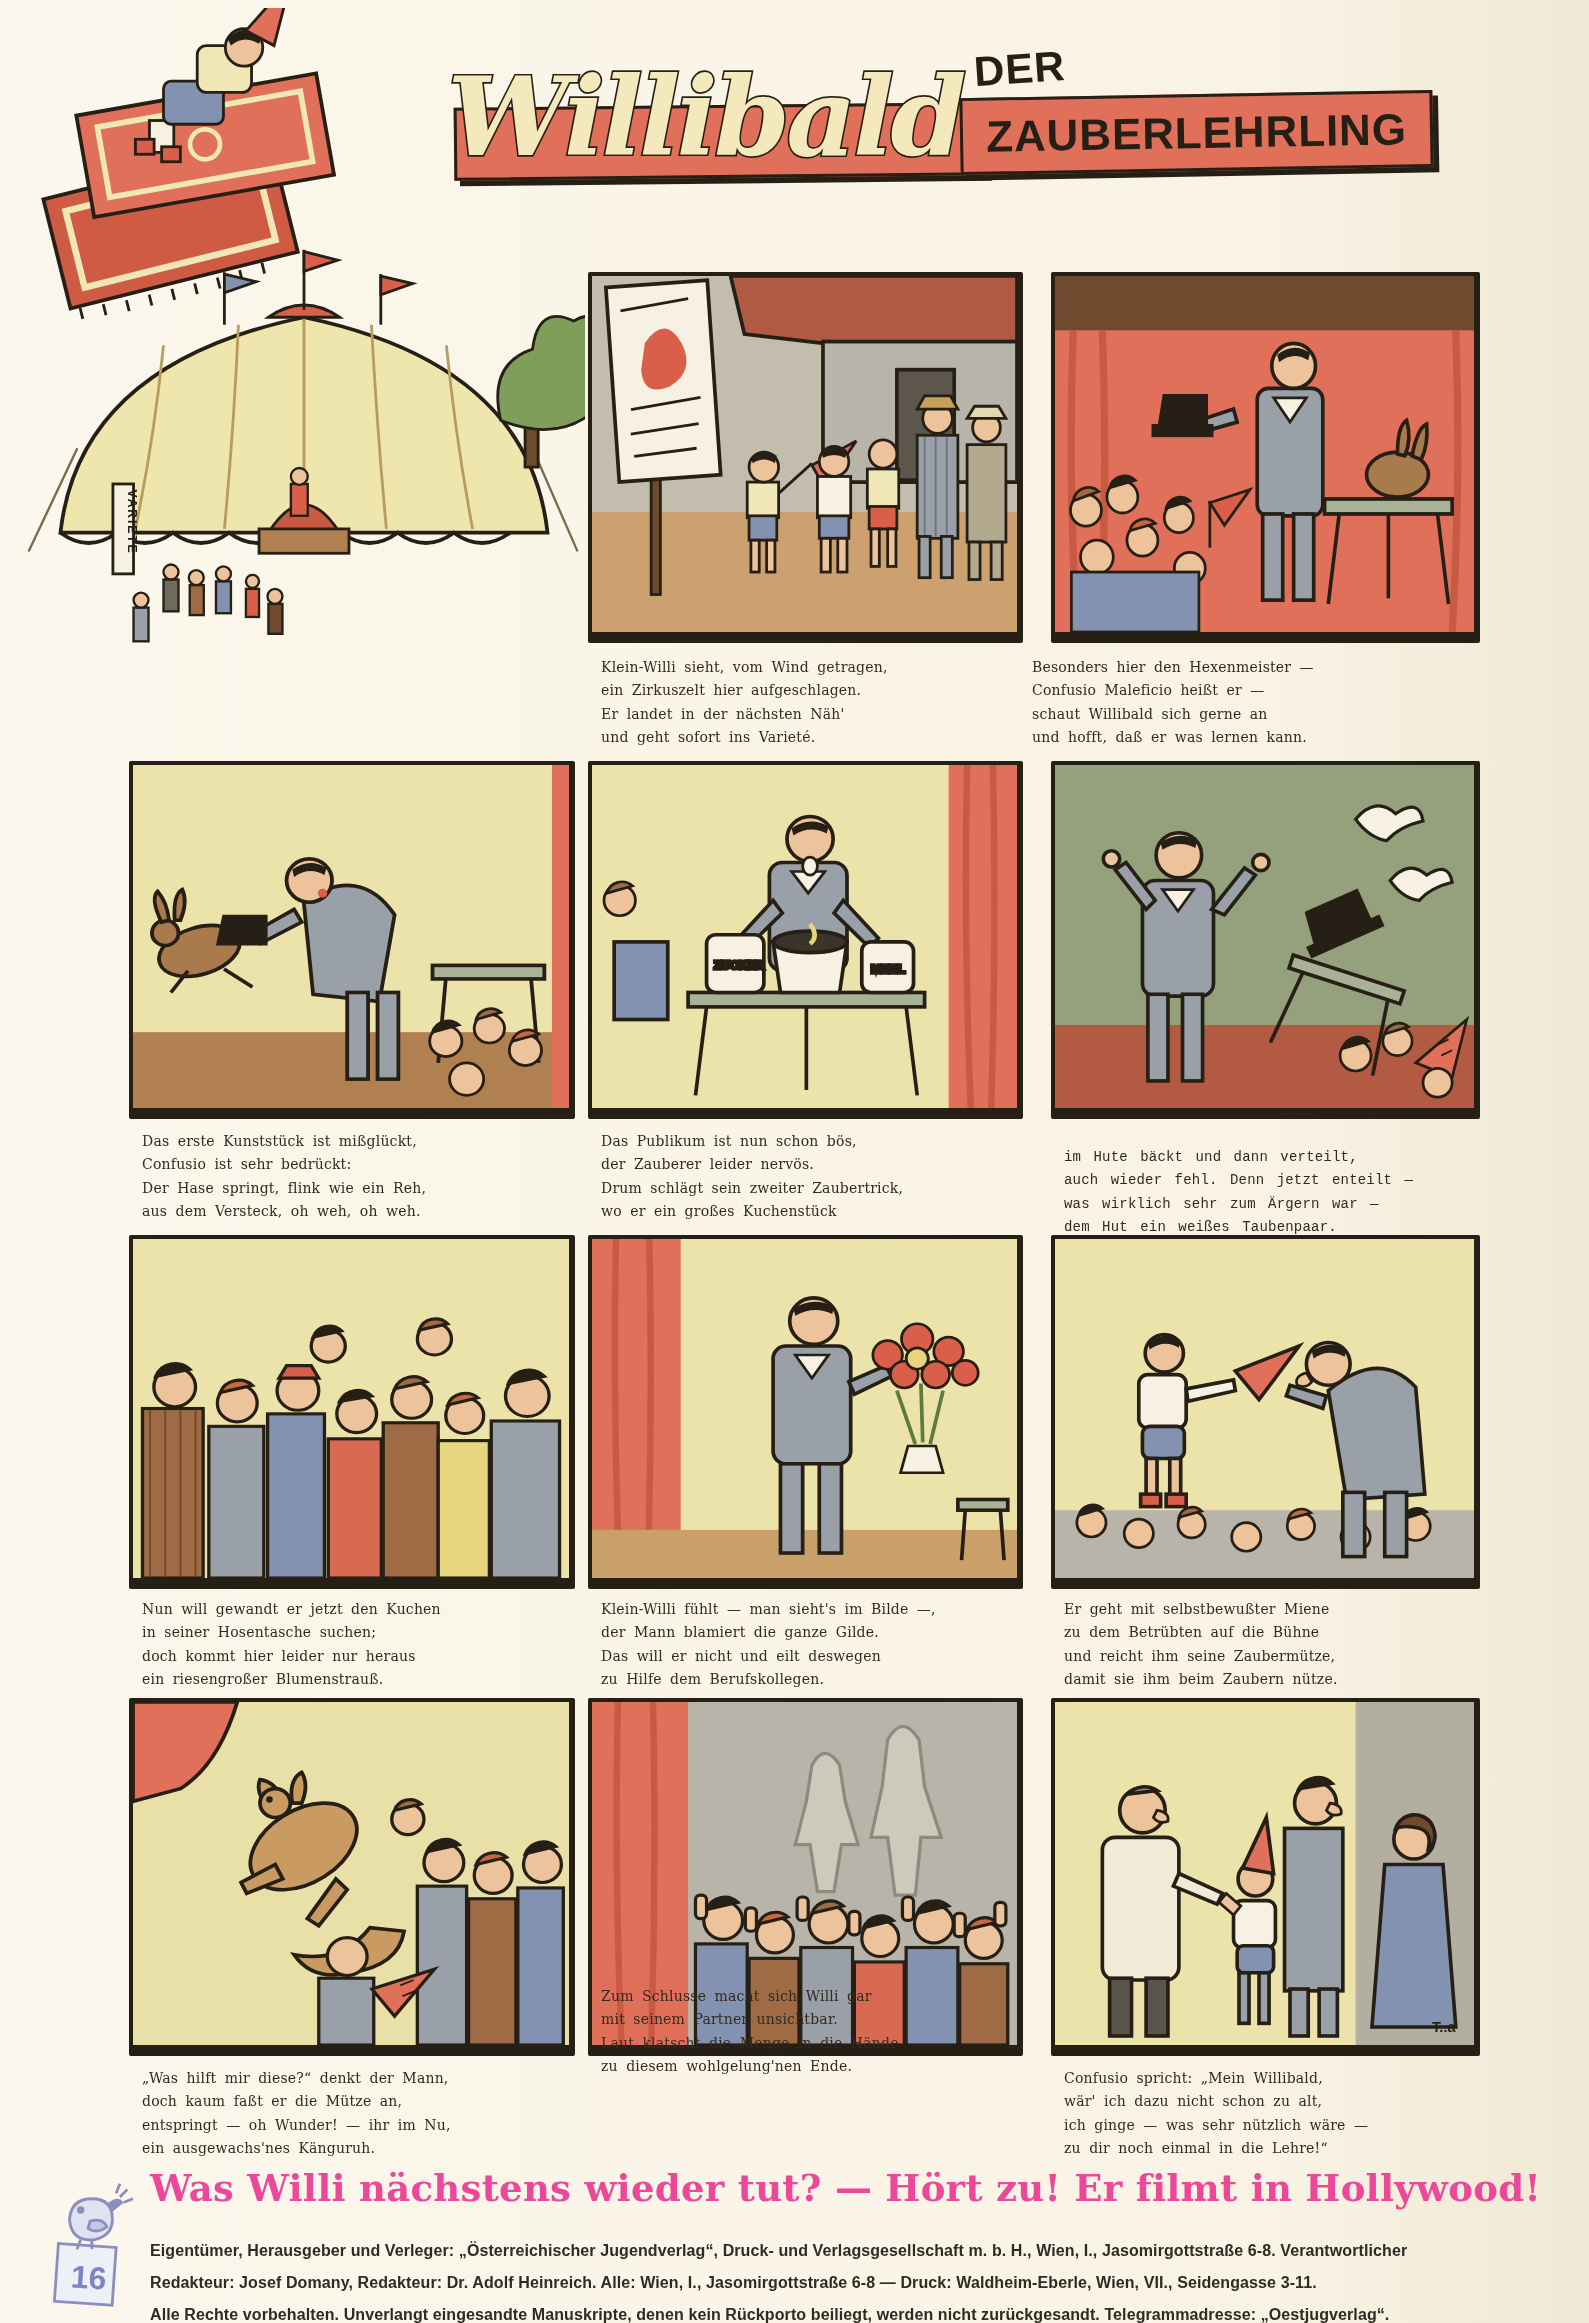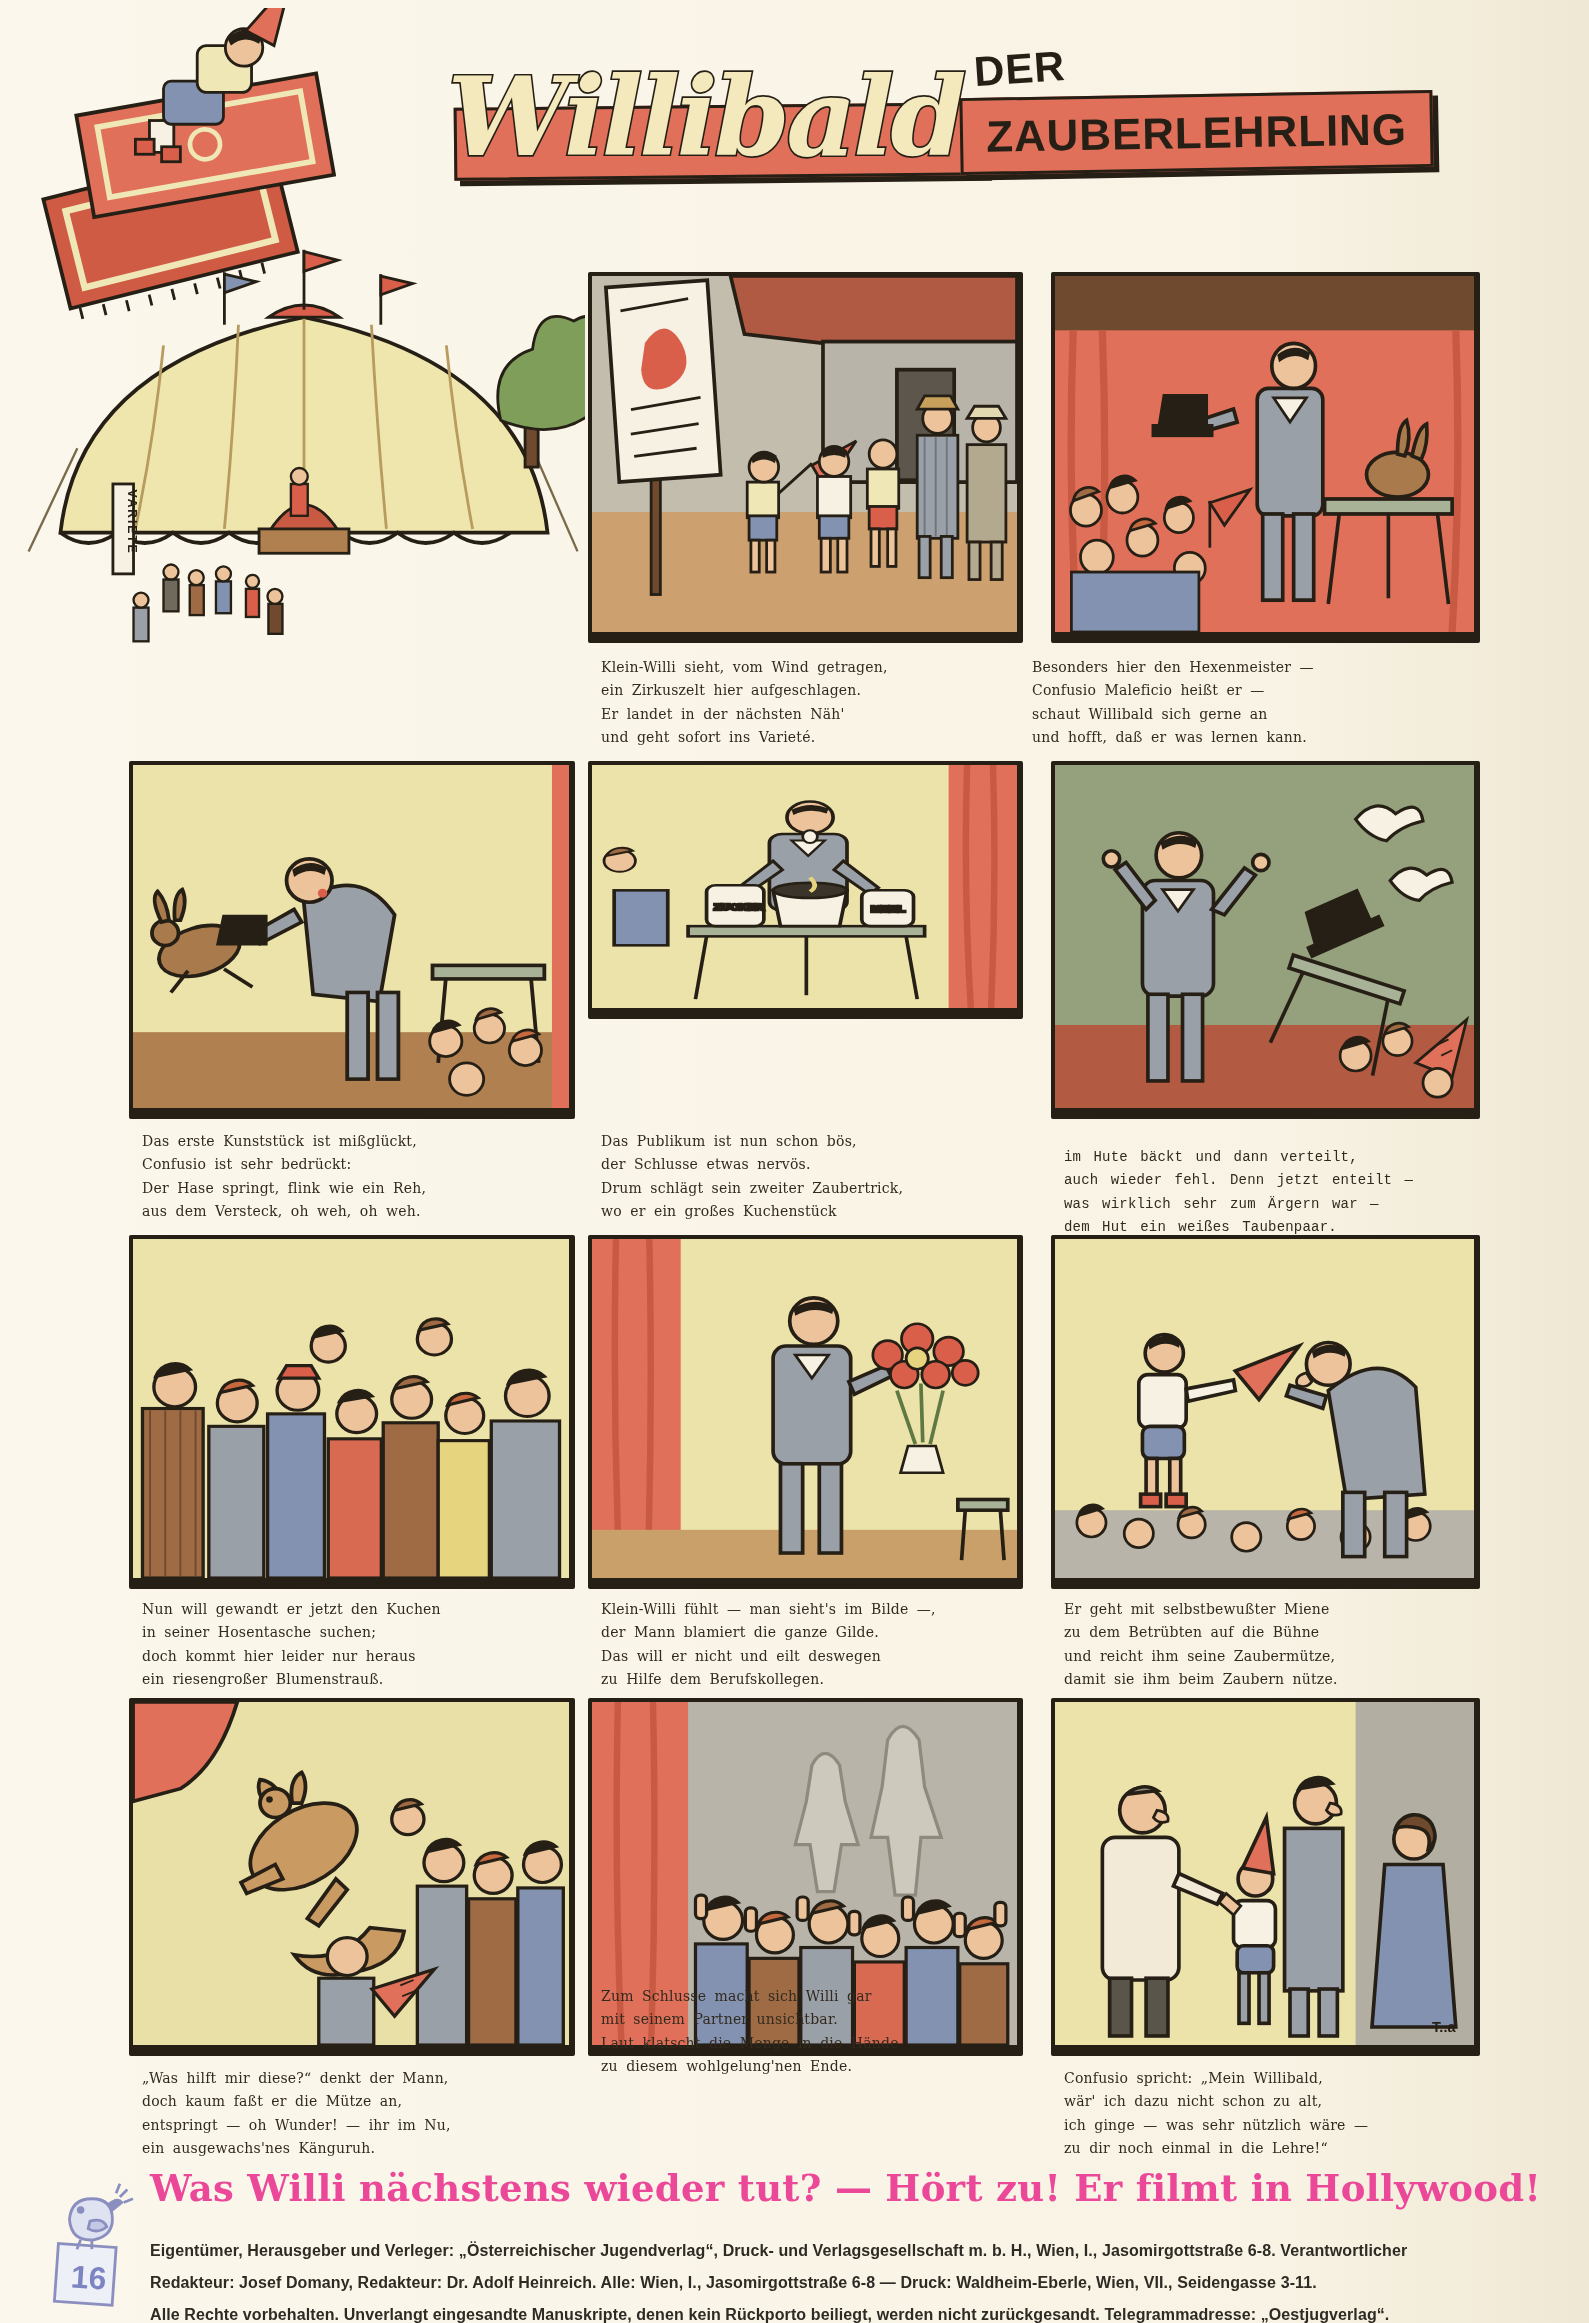--- a/index.html
+++ b/index.html
@@ -309,21 +309,21 @@
         <circle cx="376" cy="292" r="16" fill="#ecc39a"></circle>
       <circle cx="414" cy="316" r="17" fill="#ecc39a"></circle>
         <circle cx="352" cy="348" r="18" fill="#ecc39a"></circle>
       <path d="M316,296 a17,17 0 0 1 28,-8 z" fill="#261f15"></path>
         <path d="M362,282 a16,16 0 0 1 26,-8 z" fill="#9e6b45"></path>
       <path d="M400,306 a17,17 0 0 1 28,-8 z" fill="#c7693f"></path>
     </g>
   </svg>
 </div>
 
-<div class="panel" style="left:588px;top:761px;width:435px;height:258px;">
+<div class="panel" style="left:588px;top:761px;width:435px;height:358px;">
   <svg viewBox="0 0 460 380" preserveAspectRatio="none">
     <rect width="460" height="380" fill="#ece3aa"></rect>
     <rect x="386" width="74" height="380" fill="#e0705a"></rect>
     <g stroke="#c85a44" stroke-width="7">
         <path d="M406,0 q-4,190 4,380" fill="none"></path>
         <path d="M434,0 q4,190 -2,380" fill="none"></path>
       </g>
     <rect x="24" y="196" width="58" height="86" fill="#8292b0" stroke="#261f15" stroke-width="4"></rect>
 
     <g stroke="#261f15" stroke-width="4">
@@ -406,21 +406,21 @@
       <circle cx="420" cy="352" r="16" fill="#ecc39a"></circle>
     </g>
   </svg>
 </div>
 
 <div class="caption" style="left:142px;top:1130px;width:431px;">Das erste Kunststück ist mißglückt,
 Confusio ist sehr bedrückt:
 Der Hase springt, flink wie ein Reh,
 aus dem Versteck, oh weh, oh weh.</div>
 <div class="caption" style="left:601px;top:1130px;width:422px;">Das Publikum ist nun schon bös,
-der Schlusse etwas nervös.
+der Zauberer leider nervös.
 Drum schlägt sein zweiter Zaubertrick,
 wo er ein großes Kuchenstück</div>
 <div class="caption" style="left:1064px;top:1146px;width:422px;font-family:Liberation Mono, monospace;">im Hute bäckt und dann verteilt,
 auch wieder fehl. Denn jetzt enteilt —
 was wirklich sehr zum Ärgern war —
 dem Hut ein weißes Taubenpaar.</div>
 
 <div class="panel" style="left:129px;top:1235px;width:446px;height:354px;">
   <svg viewBox="0 0 460 380" preserveAspectRatio="none">
     <rect width="460" height="380" fill="#ece3aa"></rect>

